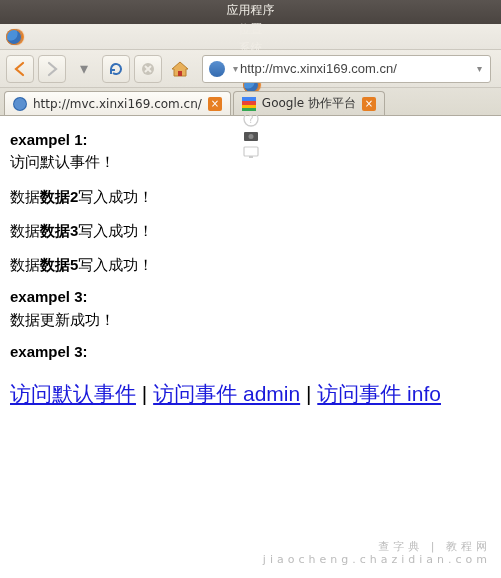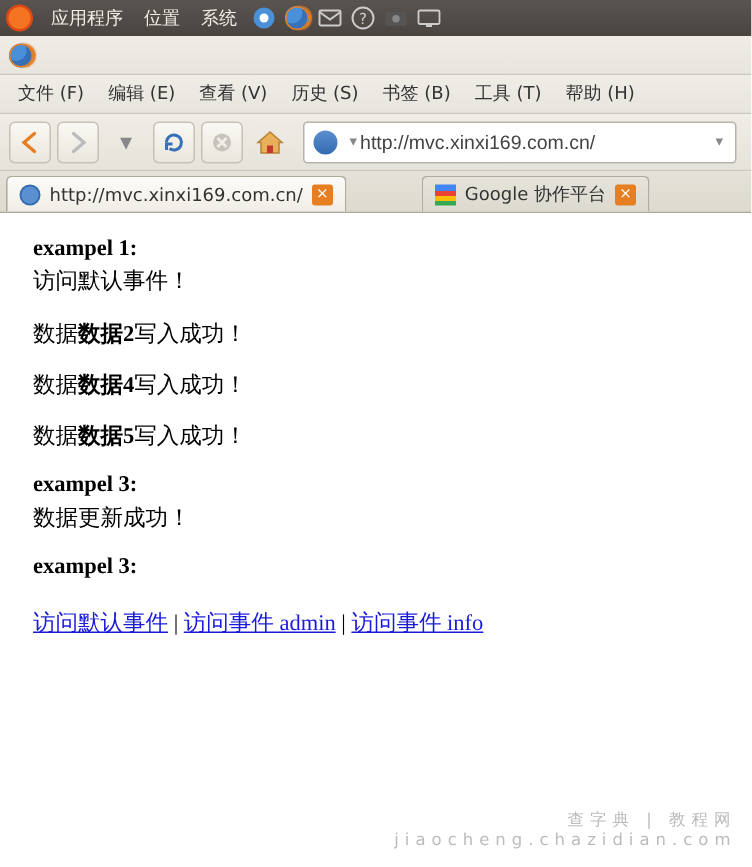--- a/index.html
+++ b/index.html
@@ -1,48 +1,48 @@
 <!DOCTYPE html>
 <html><head>
 <meta charset="utf-8">
 <style>
   * { margin: 0; padding: 0; box-sizing: border-box; }
   body { font-family: "DejaVu Sans", sans-serif; font-size: 12px; background: #fff; width: 501px; }
-  .topbar { background: linear-gradient(#5a5450,#4a4440); height: 24px; display: flex; align-items: center; padding: 0 4px; gap: 2px; }
+  .topbar { background: linear-gradient(#5a5450,#4a4440); height: 24px; display: flex; align-items: center; padding: 0 4px; gap: 2px; flex-direction: column; }
   .ubuntu-logo { width: 18px; height: 18px; background: radial-gradient(circle,#f47421 55%,#dd4814 60%); border-radius: 50%; margin-right: 4px; }
   .top-item { color: #f0ede6; font-size: 12px; padding: 0 6px; cursor: pointer; }
   .top-icon { width: 18px; height: 18px; display: inline-flex; align-items: center; justify-content: center; margin: 0 1px; color: #ddd; }
   .ff-icon { width: 16px; height: 16px; background: radial-gradient(circle at 30% 30%,#4a90d9 40%,#3670b8 45%); border-radius: 50%; box-shadow: 0 0 0 1px #e67e22 inset, 2px 0 1px #e67e22; }
   .titlebar { background: linear-gradient(#f0ede6,#e8e5de); height: 26px; display: flex; align-items: center; padding: 0 6px; border-bottom: 1px solid #ccc8bf; }
   .menubar { background: linear-gradient(#f0ede6,#e8e5de); height: 26px; display: flex; align-items: center; padding: 0 4px; border-bottom: 1px solid #ccc8bf; }
   .menu-item { font-size: 12px; color: #333; padding: 3px 8px; cursor: pointer; }
   .navbar { background: linear-gradient(#f0ede6,#e6e3db); height: 38px; display: flex; align-items: center; padding: 0 6px; border-bottom: 1px solid #ccc8bf; gap: 4px; }
   .nav-btn { width: 28px; height: 28px; border: 1px solid #c7c2b8; border-radius: 4px; background: linear-gradient(#faf8f2,#e9e6de); display: flex; align-items: center; justify-content: center; font-size: 16px; color: #888; }
   .nav-btn.active { color: #e67e22; }
   .nav-btn.reload { color: #3670b8; }
   .urlbar { flex: 1; height: 28px; border: 1px solid #b8b3a8; border-radius: 3px; background: #fff; display: flex; align-items: center; padding: 0 6px; margin: 0 4px; }
   .urlbar .page-ic { width: 16px; height: 16px; background: linear-gradient(#5a90d0,#346bb0); border-radius: 50%; margin-right: 6px; }
   .urlbar input { border: 0; outline: 0; flex: 1; font-size: 13px; color: #444; }
   .urlbar .dd { color: #888; font-size: 10px; padding: 0 2px; }
   .tabbar { background: linear-gradient(#e4e1d8,#dddacf); height: 28px; display: flex; align-items: flex-end; padding: 0 4px; border-bottom: 1px solid #b0ab9f; }
   .tab { height: 24px; border: 1px solid #b0ab9f; border-bottom: none; border-radius: 4px 4px 0 0; display: flex; align-items: center; padding: 0 8px; font-size: 12px; margin-right: 2px; max-width: 260px; }
   .tab.active { background: linear-gradient(#fdfcf8,#f0ede6); }
-  .tab.inactive { background: linear-gradient(#e6e3da,#dcd9cf); margin-left: 48px; }
+  .tab.inactive { background: linear-gradient(#e6e3da,#dcd9cf); }
   .tab .fav { width: 14px; height: 14px; margin-right: 6px; }
   .tab .txt { flex: 1; overflow: hidden; white-space: nowrap; color: #333; }
   .tab .close { width: 14px; height: 14px; background: #e67e22; color: #fff; border-radius: 2px; font-size: 10px; display: flex; align-items: center; justify-content: center; margin-left: 6px; cursor: pointer; }
   .goog-fav { background: linear-gradient(#4285f4 30%,#ea4335 30% 55%,#fbbc05 55% 78%,#34a853 78%); }
   .page-fav { background: radial-gradient(circle,#5a90d0 55%,#346bb0 60%); border-radius: 50%; }
-  .content { padding: 10px 10px 8px 10px; font-family: Liberation Serif, serif; font-size: 15px; line-height: 1.35; margin-left: 12px; }
+  .content { padding: 10px 10px 8px 10px; font-family: Liberation Sans, sans-serif; font-size: 15px; line-height: 1.35; }
   .heading { font-weight: bold; margin-top: 12px; }
   .heading:first-child { margin-top: 4px; }
   .line { margin-top: 2px; }
   .data-line { margin-top: 14px; }
   .data-line b { font-weight: bold; }
-  .links { margin-top: 18px; font-size: 15px; }
+  .links { margin-top: 18px; font-size: 21px; }
   .links a { color: #1a1adb; text-decoration: underline; cursor: pointer; }
   .watermark { position: absolute; font-size: 11px; color: rgba(120,120,120,.5); letter-spacing: 4px; }
   .wm1 { right: 10px; bottom: 24px; }
   .wm2 { right: 10px; bottom: 12px; }
   .wrap { position: relative; width: 501px; height: 578px; overflow: hidden; }
   svg { display: block; }
 </style>
 </head>
 <body>
 <div class="wrap">
@@ -84,29 +84,20 @@
           <rect x="1" y="2" width="14" height="9" rx="1" fill="none" stroke="#ccc" stroke-width="1.2"></rect>
           <rect x="6" y="11" width="4" height="2" fill="#ccc"></rect>
         </svg>
       </span>
 </div>
 
 <div class="titlebar">
   <span class="ff-icon"></span>
 </div>
 
-<div class="menubar">
-  <span class="menu-item">文件 (F)</span>
-  <span class="menu-item">编辑 (E)</span>
-  <span class="menu-item">查看 (V)</span>
-  <span class="menu-item">历史 (S)</span>
-  <span class="menu-item">书签 (B)</span>
-  <span class="menu-item">工具 (T)</span>
-  <span class="menu-item">帮助 (H)</span>
-</div>
 
 <div class="navbar">
   <div class="nav-btn active">
         <svg width="16" height="16">
           <path d="M11 2 4 8l7 6" fill="none" stroke="#e67e22" stroke-width="2.2" stroke-linecap="round"></path>
         </svg>
       </div>
   <div class="nav-btn">
         <svg width="16" height="16">
           <path d="M5 2l7 6-7 6" fill="none" stroke="#bbb" stroke-width="2.2" stroke-linecap="round"></path>
@@ -151,21 +142,21 @@
     <span class="close">×</span>
   </div>
 </div>
 
 <div class="content">
   <div class="heading">exampel 1:</div>
   <div class="line">访问默认事件！</div>
 
 
   <div class="data-line"><span>数据</span><b><span>数据</span><span>2</span></b><span>写入成功！</span></div>
-  <div class="data-line"><span>数据</span><b><span>数据</span><span>4</span></b><span>写入成功！</span></div>
+  <div class="data-line"><span>数据</span><b><span>数据</span><span>3</span></b><span>写入成功！</span></div>
   <div class="data-line"><span>数据</span><b><span>数据</span><span>5</span></b><span>写入成功！</span></div>
 
   <div class="heading">exampel 3:</div>
   <div class="line">数据更新成功！</div>
 
   <div class="heading">exampel 3:</div>
 
   <div class="links">
     <a>访问默认事件</a><span> | </span><a>访问事件 admin</a><span> | </span><a>访问事件 info</a>
   </div>

